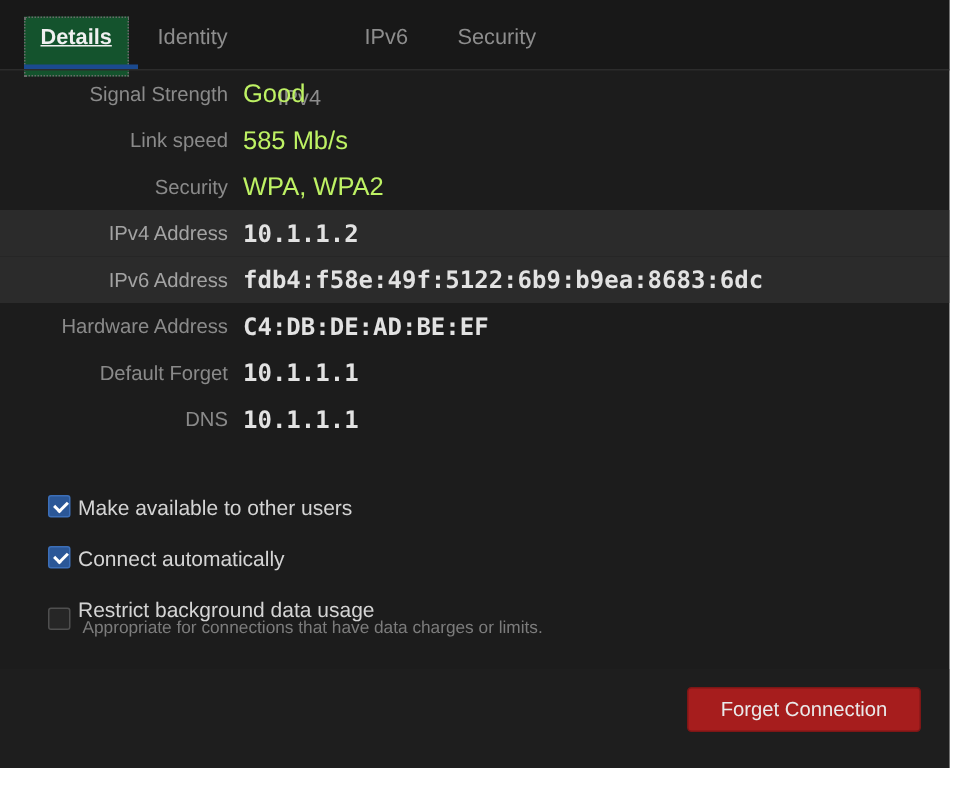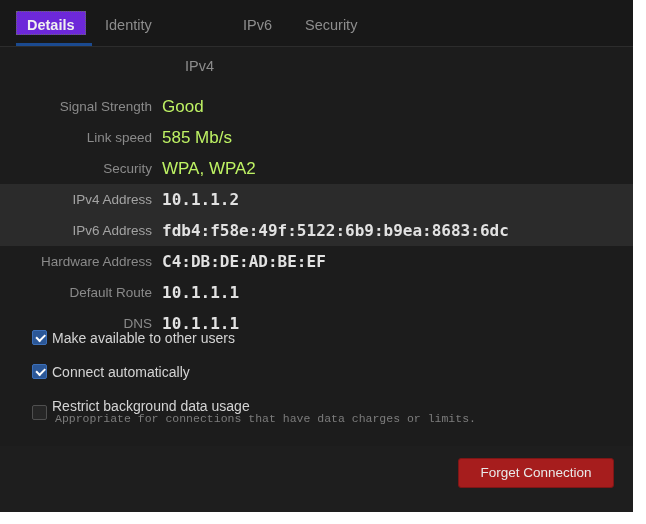--- a/index.html
+++ b/index.html
@@ -49,26 +49,27 @@
     line-height: 26px;
     font-size: 14.5px;
     color: #8d8d8d;
     padding: 0 10px;
     white-space: nowrap;
     cursor: default;
   }
   .tab.active {
     color: #f0f0f0;
     font-weight: bold;
-    background: #6d28d9;
+    background: #14532d;
     border: 1px dotted #6a6a6a;
     box-sizing: border-box;
-    height: 24px;
+    height: 40px;
     line-height: 26px;
     top: 11px;
+    text-decoration: underline;
   }
   .tab-underline {
     position: absolute;
     top: 43px;
     height: 3px;
     background: #1b4a8f;
   }
 
   
   #logo {
@@ -109,21 +110,20 @@
     direction: rtl;
     white-space: nowrap;
   }
 
   
   #rows {
     position: absolute;
     left: 0;
     top: 47px;
     width: 633px;
-    margin-top: 44px;
   }
   .row {
     position: relative;
     height: 31px;
   }
   .row.hl {
     background: #2b2b2b;
   }
   .row-label {
     position: absolute;
@@ -211,21 +211,20 @@
   }
   .check-sub {
     position: absolute;
     left: 55px;
     top: 19px;
     height: 18px;
     line-height: 18px;
     font-size: 11.5px;
     color: #7c7c7c;
     white-space: nowrap;
-    font-family: Liberation Mono, monospace;
   }
 
   
   #footer {
     position: absolute;
     left: 0;
     top: 446px;
     width: 633px;
     height: 66px;
     background: #1e1e1e;
@@ -289,21 +288,21 @@
       <div class="row-label">IPv6 Address</div>
       <div class="row-value mono">fdb4:f58e:49f:5122:6b9:b9ea:8683:6dc</div>
     </div>
 
     <div class="row">
       <div class="row-label">Hardware Address</div>
       <div class="row-value mono">C4:DB:DE:AD:BE:EF</div>
     </div>
 
     <div class="row">
-      <div class="row-label">Default Route</div>
+      <div class="row-label">Default Forget</div>
       <div class="row-value mono">10.1.1.1</div>
     </div>
 
     <div class="row">
       <div class="row-label">DNS</div>
       <div class="row-value mono">10.1.1.1</div>
     </div>
 
   </div>
 

